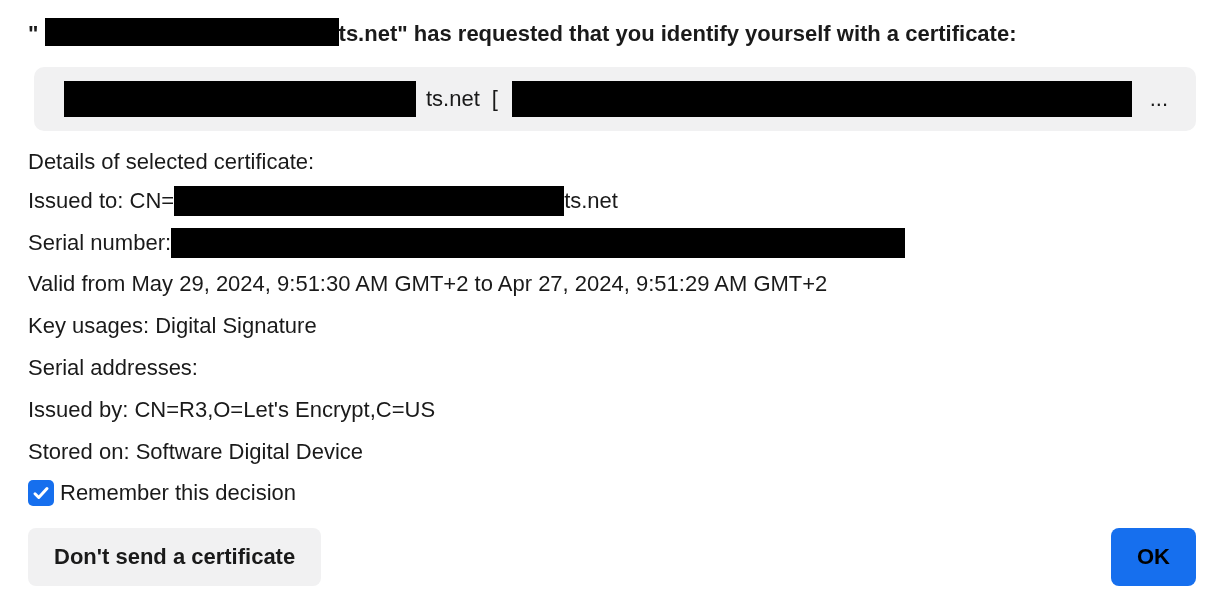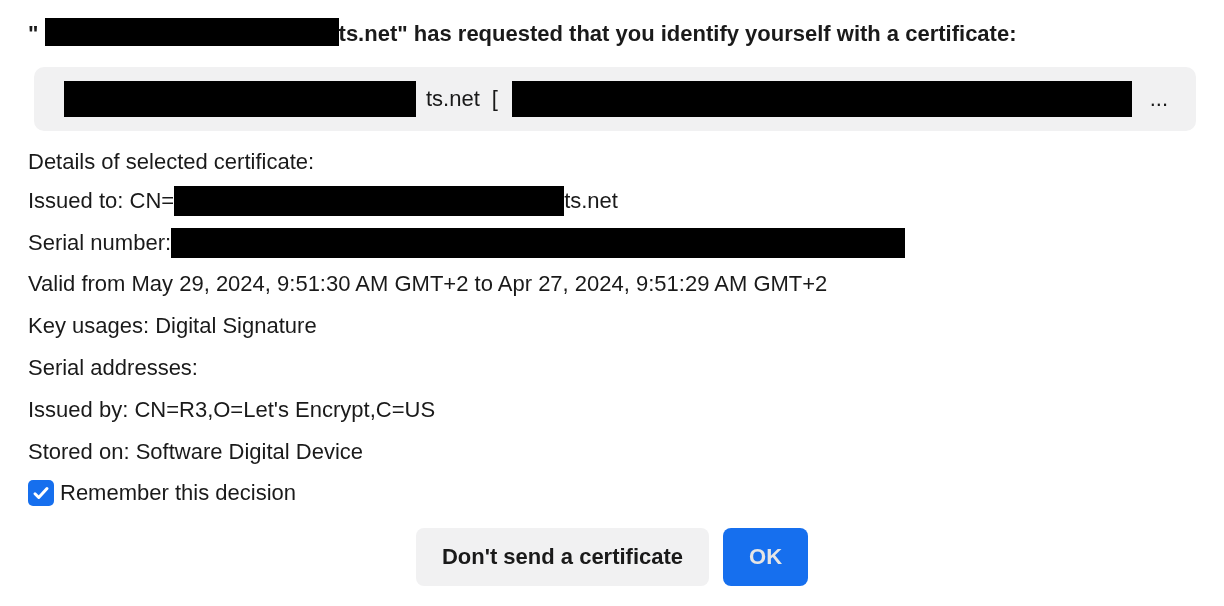--- a/index.html
+++ b/index.html
@@ -92,39 +92,39 @@
       display: flex;
       align-items: center;
       justify-content: center;
     }
     .chk svg {
       width: 18px;
       height: 18px;
     }
     .button-row {
       display: flex;
-      justify-content: center;
+      justify-content: space-between;
       gap: 14px;
       margin-top: 22px;
     }
     .btn {
       border: none;
       border-radius: 8px;
       font-size: 22px;
       font-weight: 700;
       padding: 16px 26px;
       cursor: pointer;
     }
     .btn-secondary {
       background: #f1f1f2;
       color: #1a1a1a;
     }
     .btn-primary {
       background: #166fee;
-      color: #e5e5e5;
+      color: #000000;
       padding: 16px 26px;
     }
   </style>
 </head>
 <body>
 
 <div class="header-line">
   <span>"</span>
   <span class="redact" style="width:294px;height:28px;vertical-align:text-bottom;"></span><span>ts.net</span><span>" has requested that you identify yourself with a certificate:</span>
 </div>

